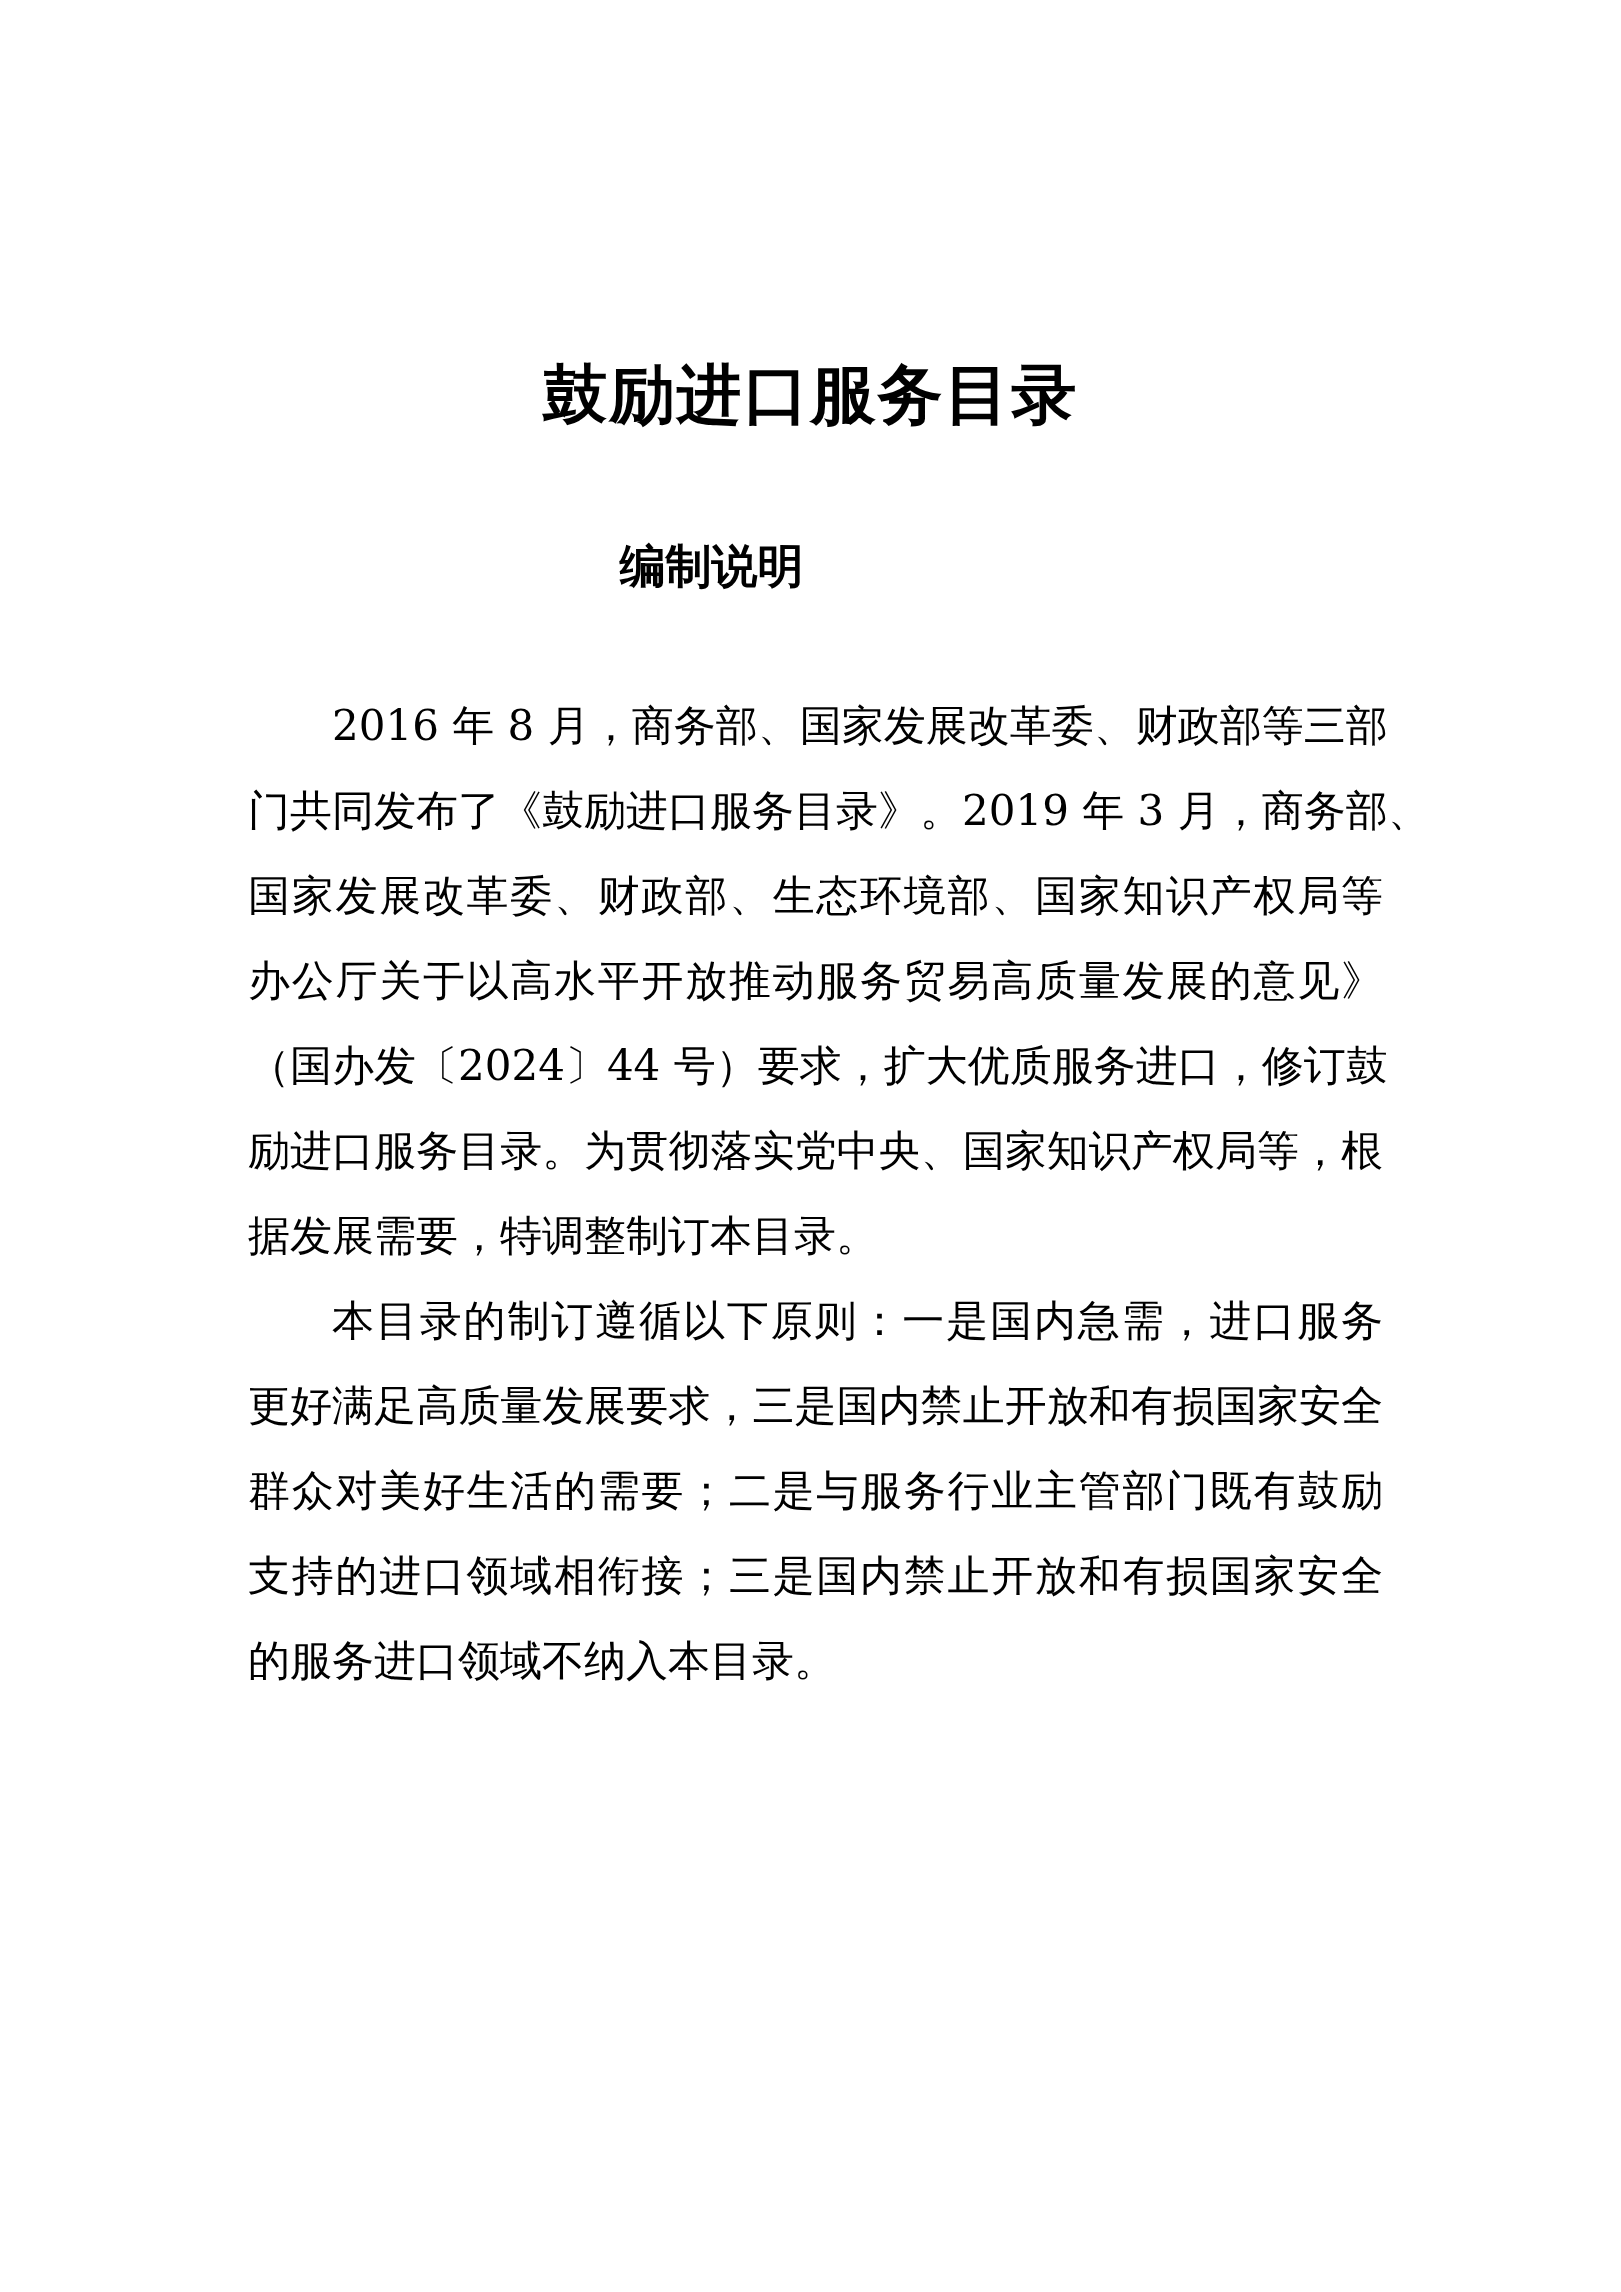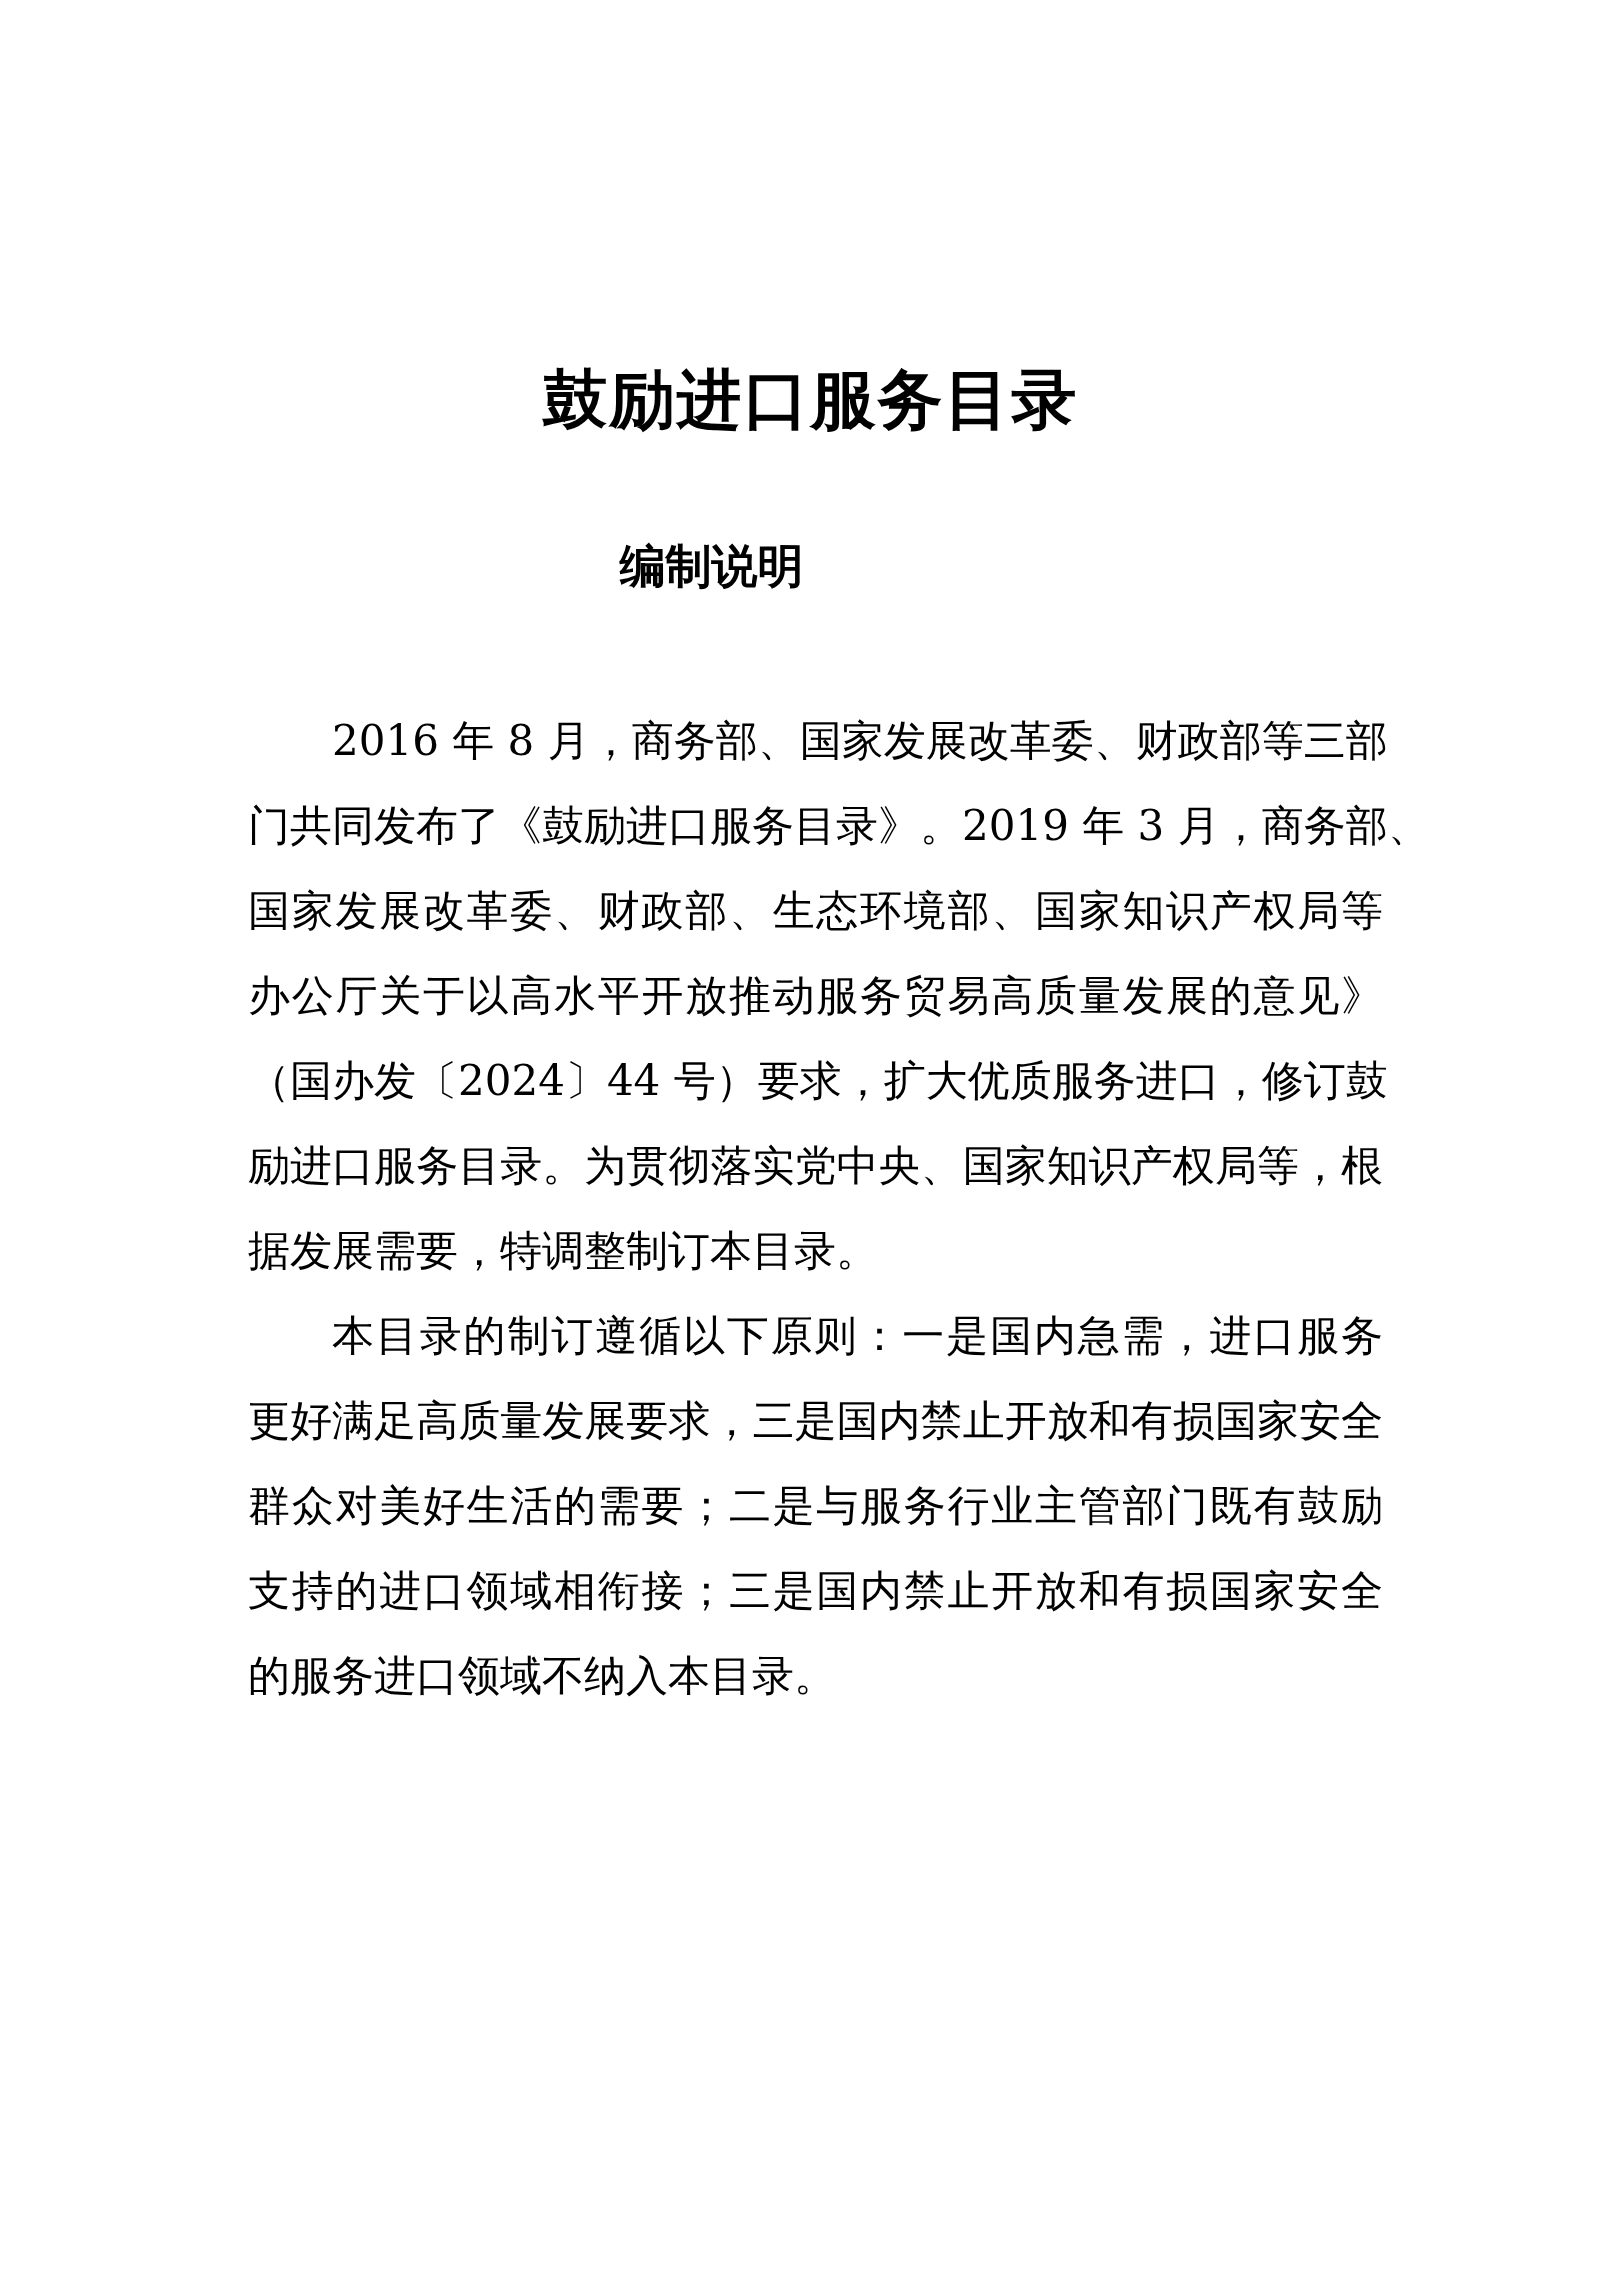--- a/index.html
+++ b/index.html
@@ -25,37 +25,37 @@
     .title {
       position: absolute;
       left: 0;
       width: 1621px;
       top: 361px;
       text-align: center;
       font-size: 65px;
       font-weight: bold;
       line-height: 78px;
       letter-spacing: 2px;
-      font-family: Liberation Serif, serif;
+      font-family: Liberation Mono, monospace;
     }
     .subtitle {
       position: absolute;
       left: 0;
       width: 1423px;
       top: 537px;
       text-align: center;
       font-size: 46px;
       font-weight: bold;
       line-height: 59px;
       font-family: "DejaVu Sans", "Liberation Sans", sans-serif;
     }
     .body {
       position: absolute;
       left: 248px;
-      top: 698px;
+      top: 683px;
       width: 1135px;
     }
     .line {
       display: block;
       white-space: nowrap;
       height: 85px;
       text-align-last: justify;
       text-align: justify;
     }
     .line.last {

